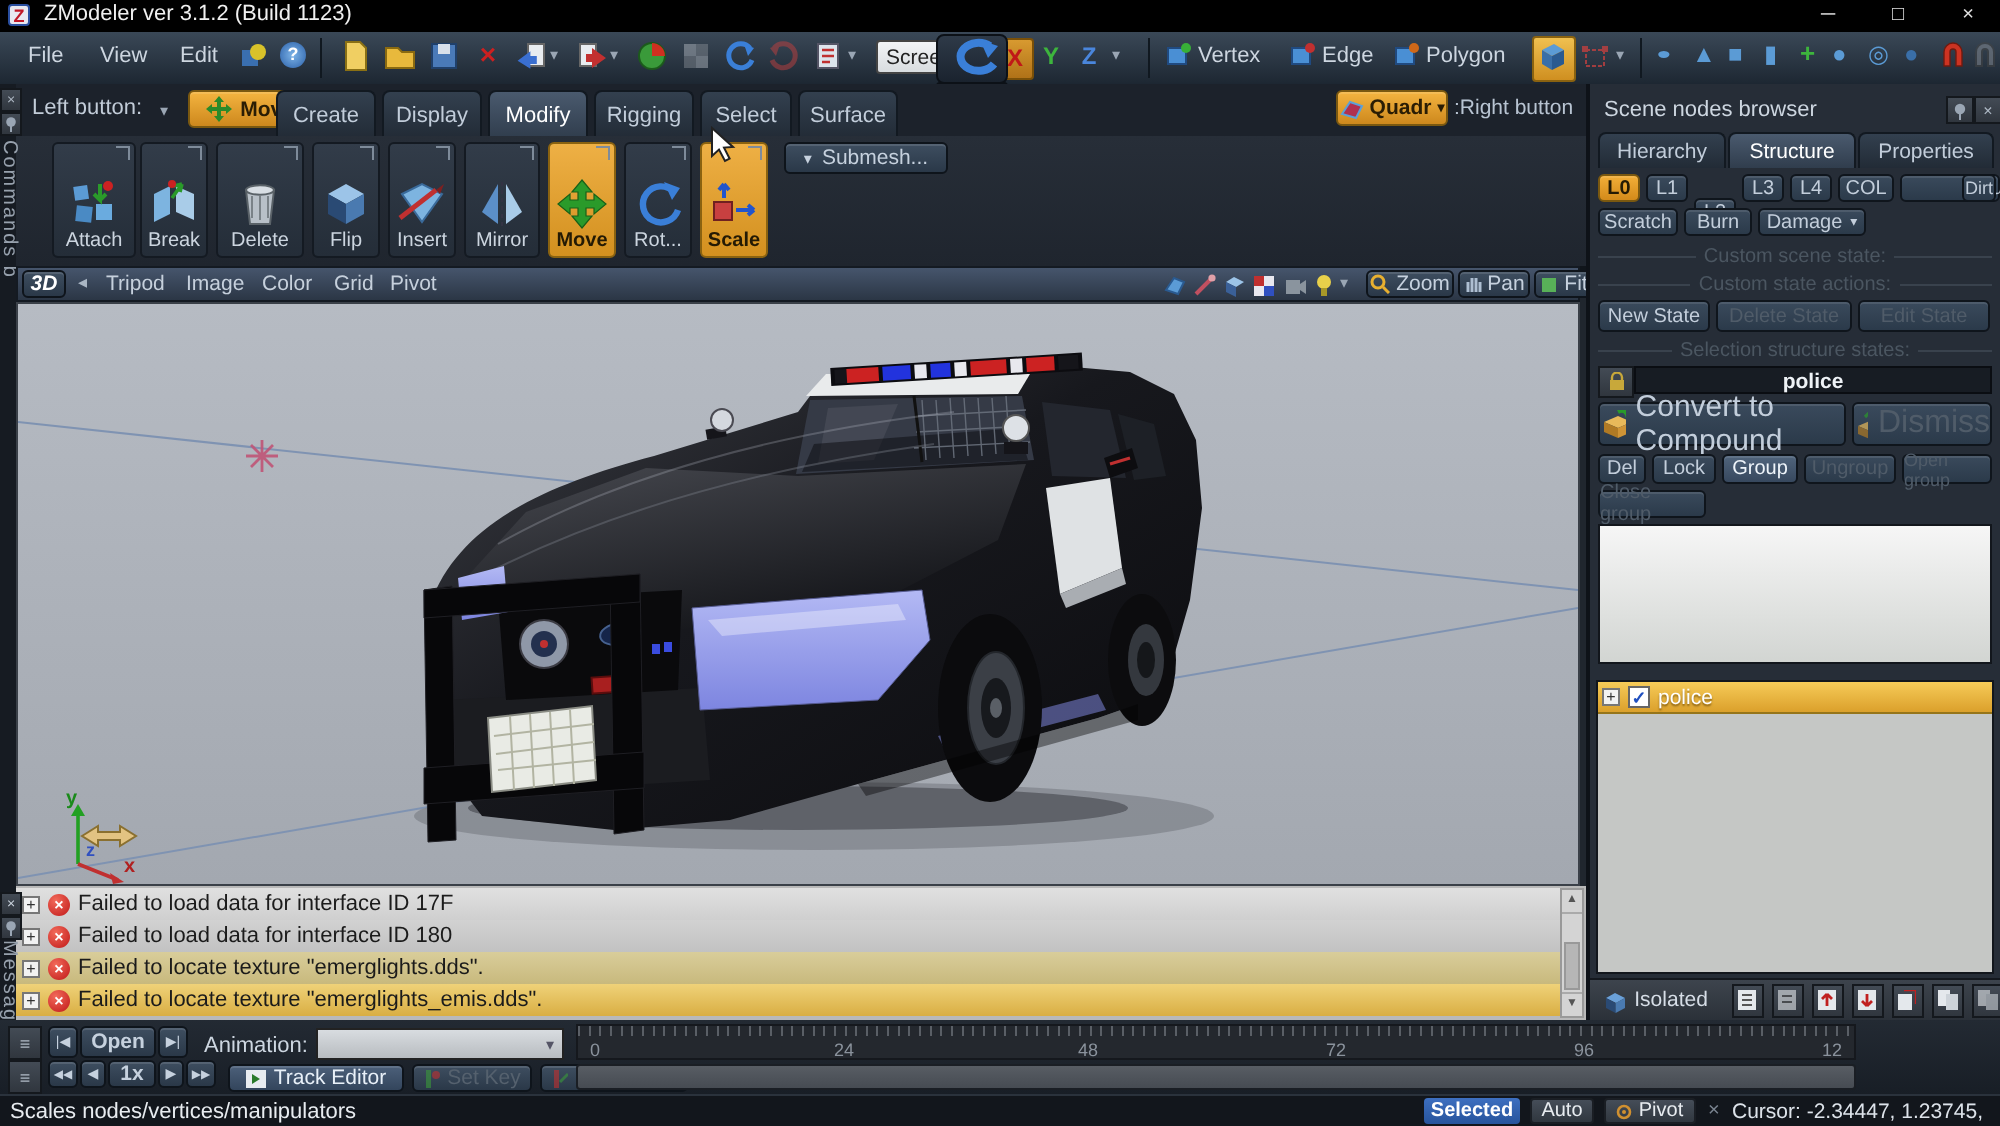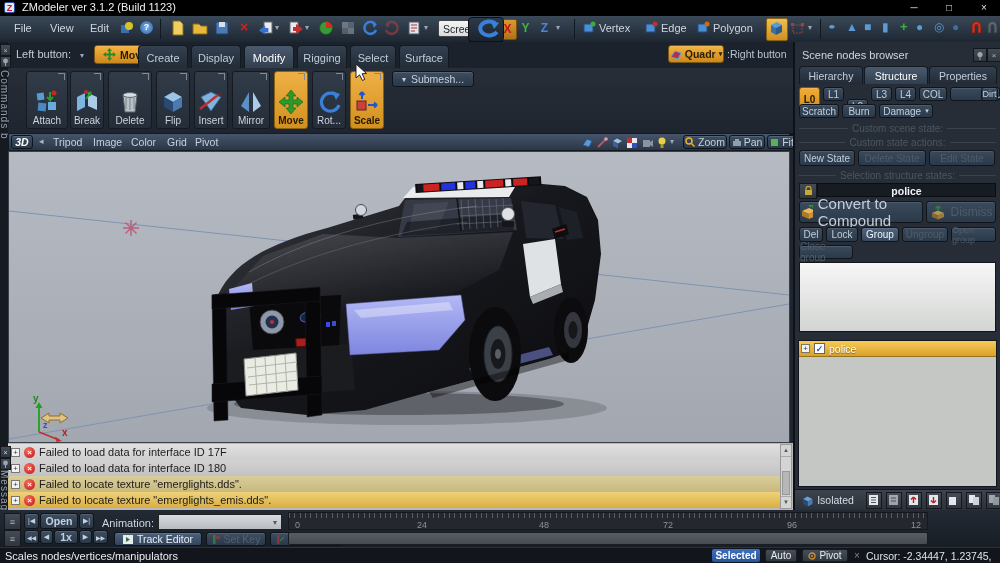--- a/index.html
+++ b/index.html
@@ -620,21 +620,21 @@
           <circle cx="4" cy="3.5" r="2.6" fill="#9aa6b4"></circle>
           <path d="M4,6 v3" stroke="#9aa6b4"></path>
         </svg>
       </div>
     <div class="abs mini" style="left:192px;top:6px;width:12px;height:12px;font-size:8px;color:#aeb8c4;">×</div>
 
     <div class="abs tab" style="left:4px;top:24px;width:62px;height:17px;font-size:10.5px;">Hierarchy</div>
     <div class="abs tab active" style="left:69px;top:24px;width:62px;height:17px;font-size:10.5px;">Structure</div>
     <div class="abs tab" style="left:134px;top:24px;width:66px;height:17px;font-size:10.5px;">Properties</div>
 
-    <div class="abs sbtn orange" style="left:4px;top:45px;width:21px;height:24px;">L0</div>
+    <div class="abs sbtn orange" style="left:4px;top:45px;width:21px;height:14px;">L0</div>
     <div class="abs sbtn" style="left:28px;top:45px;width:21px;height:14px;">L1</div>
     <div class="abs sbtn" style="left:52px;top:57px;width:21px;height:14px;">L2</div>
     <div class="abs sbtn" style="left:76px;top:45px;width:21px;height:14px;">L3</div>
     <div class="abs sbtn" style="left:100px;top:45px;width:21px;height:14px;">L4</div>
     <div class="abs sbtn" style="left:124px;top:45px;width:28px;height:14px;">COL</div>
     <div class="abs sbtn" style="left:155px;top:45px;width:28px;height:14px;padding-left:48px;">Dust</div>
     <div class="abs sbtn" style="left:186px;top:45px;width:17px;height:14px;font-size:9px;">Dirt</div>
 
     <div class="abs sbtn" style="left:4px;top:62px;width:40px;height:14px;">Scratch</div>
     <div class="abs sbtn" style="left:47px;top:62px;width:34px;height:14px;">Burn</div>
@@ -669,21 +669,21 @@
 
     <div class="abs sbtn" style="left:4px;top:159px;width:124px;height:22px;gap:5px;font-size:15px;">
       <svg width="18" height="15">
           <path d="M2,6 l7,-3 7,3 -7,3 z" fill="#e8b95a"></path>
           <path d="M2,6 v5 l7,3 v-5 z" fill="#b07a24"></path>
           <path d="M16,6 v5 l-7,3 v-5 z" fill="#cf9436"></path>
           <path d="M9,1 q4,-2 5,3" fill="none" stroke="#2a9a2a" stroke-width="2"></path>
         </svg>
       <span>Convert to Compound</span>
     </div>
-    <div class="abs sbtn dim" style="left:131px;top:159px;width:70px;height:22px;gap:5px;font-size:12px;text-align:right;">
+    <div class="abs sbtn dim" style="left:131px;top:159px;width:70px;height:22px;gap:5px;font-size:16px;text-align:right;">
       <svg width="16" height="15" opacity="0.7">
           <path d="M2,8 l6,-2.5 6,2.5 -6,2.5 z" fill="#e8b95a"></path>
           <path d="M2,8 v4 l6,2.5 v-4 z" fill="#b07a24"></path>
           <path d="M14,8 v4 l-6,2.5 v-4 z" fill="#cf9436"></path>
           <path d="M8,6 v-5 m0,0 l-2.5,2.5 m2.5,-2.5 l2.5,2.5" stroke="#2a9a2a" stroke-width="1.6" fill="none"></path>
         </svg>
       <span>Dismiss</span>
     </div>
 
     <div class="abs sbtn" style="left:4px;top:185px;width:24px;height:15px;">Del</div>

